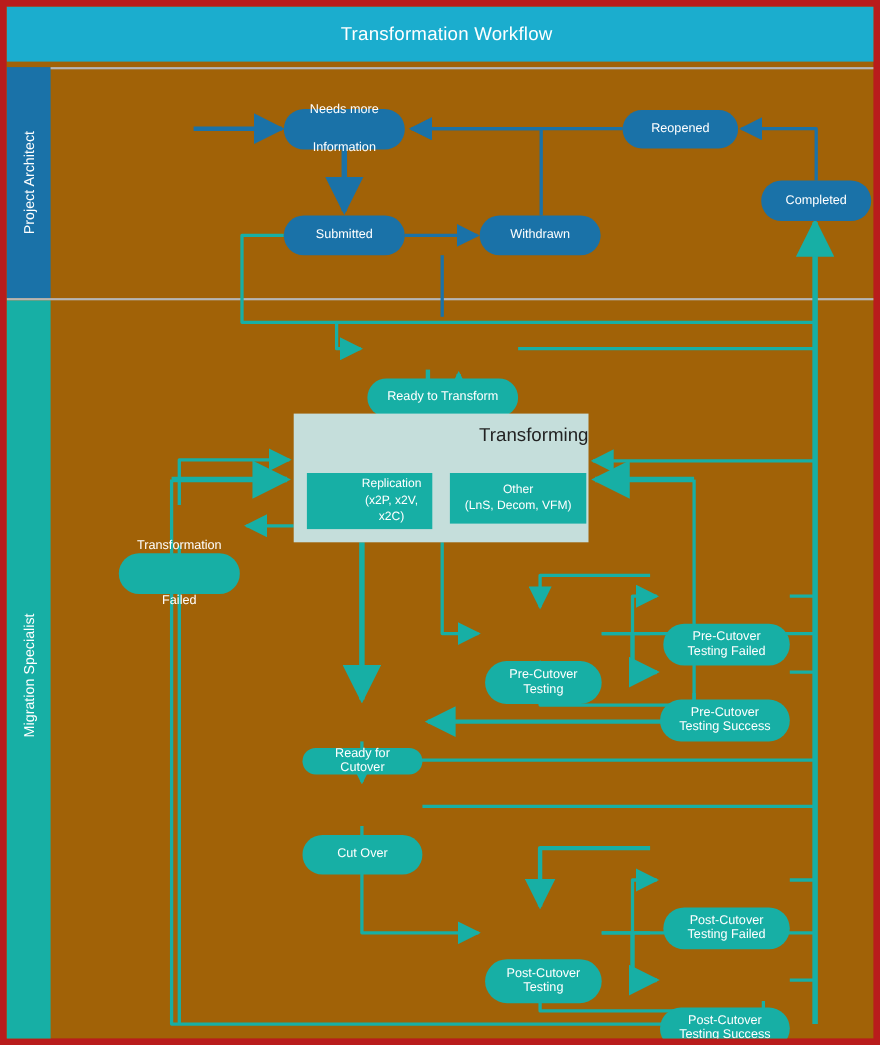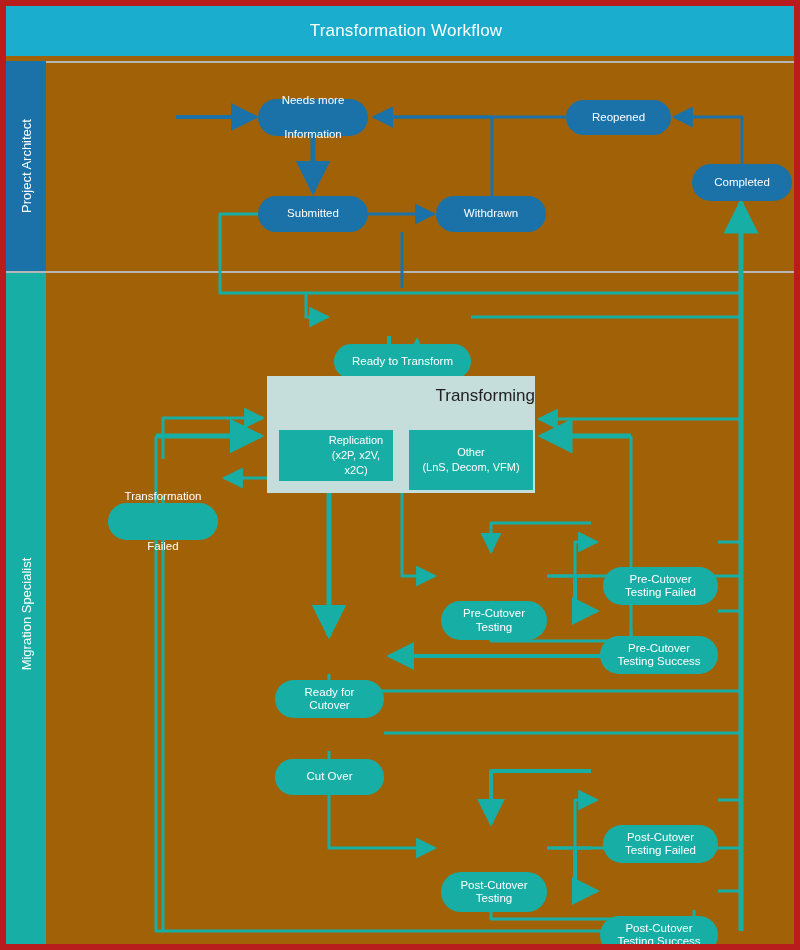--- a/index.html
+++ b/index.html
@@ -159,21 +159,21 @@
   <div class="node node-teal" style="left:328px;top:294px;width:137px;height:35px;">
     <span>Ready to Transform</span>
   </div>
 
   <div class="group-box" style="left:261px;top:370px;width:268px;height:117px;">
     <div class="group-title">Transforming</div>
     <div class="sub-box" style="left:12px;top:54px;width:114px;height:51px;padding-left:40px;">
       <span>Replication</span>
       <span>(x2P, x2V, x2C)</span>
     </div>
-    <div class="sub-box" style="left:142px;top:54px;width:124px;height:60px;">
+    <div class="sub-box" style="left:142px;top:54px;width:124px;height:46px;">
       <span>Other</span>
       <span>(LnS, Decom, VFM)</span>
     </div>
   </div>
 
   <div class="node node-teal" style="left:102px;top:453px;width:110px;height:37px;flex-direction:column;gap:36px;">
     <span>Transformation</span>
     <span>Failed</span>
   </div>
 
@@ -185,21 +185,21 @@
   <div class="node node-teal" style="left:597px;top:517px;width:115px;height:38px;flex-direction:column;">
     <span>Pre-Cutover</span>
     <span>Testing Failed</span>
   </div>
 
   <div class="node node-teal" style="left:594px;top:586px;width:118px;height:38px;flex-direction:column;">
     <span>Pre-Cutover</span>
     <span>Testing Success</span>
   </div>
 
-  <div class="node node-teal" style="left:269px;top:630px;width:109px;height:38px;flex-direction:column;">
+  <div class="node node-teal" style="left:269px;top:630px;width:109px;height:24px;flex-direction:column;">
     <span>Ready for</span>
     <span>Cutover</span>
   </div>
 
   <div class="node node-teal" style="left:269px;top:709px;width:109px;height:36px;">
     <span>Cut Over</span>
   </div>
 
   <div class="node node-teal" style="left:435px;top:822px;width:106px;height:40px;flex-direction:column;">
     <span>Post-Cutover</span>

